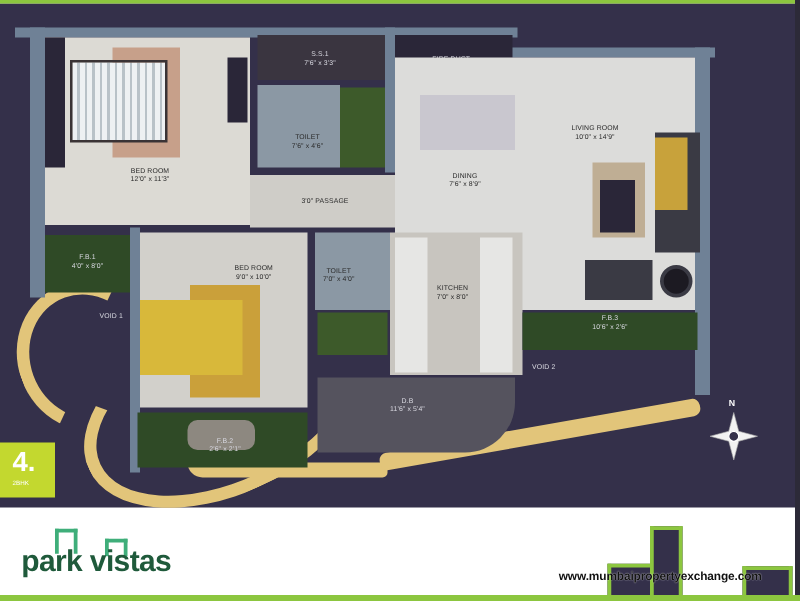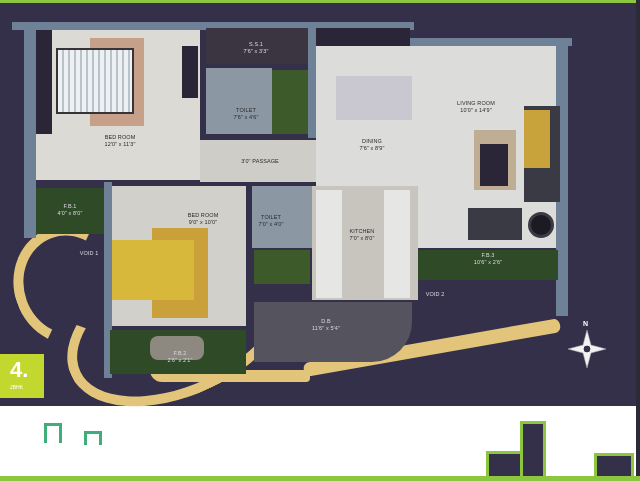--- a/index.html
+++ b/index.html
@@ -163,18 +163,20 @@
     </svg>
   </div>
 
   <div class="badge">
     <div class="num">4.</div>
     <div class="sub">2BHK</div>
   </div>
 
   <div class="logo-arch" style="left:44px;top:423px;width:18px;height:20px;"></div>
   <div class="logo-arch" style="left:84px;top:431px;width:18px;height:14px;"></div>
+  <div class="logo">park vistas</div>
 
   <div class="bldg" style="left:486px;top:451px;width:38px;height:30px;"></div>
   <div class="bldg" style="left:520px;top:421px;width:26px;height:60px;"></div>
   <div class="bldg" style="left:594px;top:453px;width:40px;height:28px;"></div>
   <div class="bottombar"></div>
+  <div class="site">www.mumbaipropertyexchange.com</div>
 </div>
 
 </body></html>

